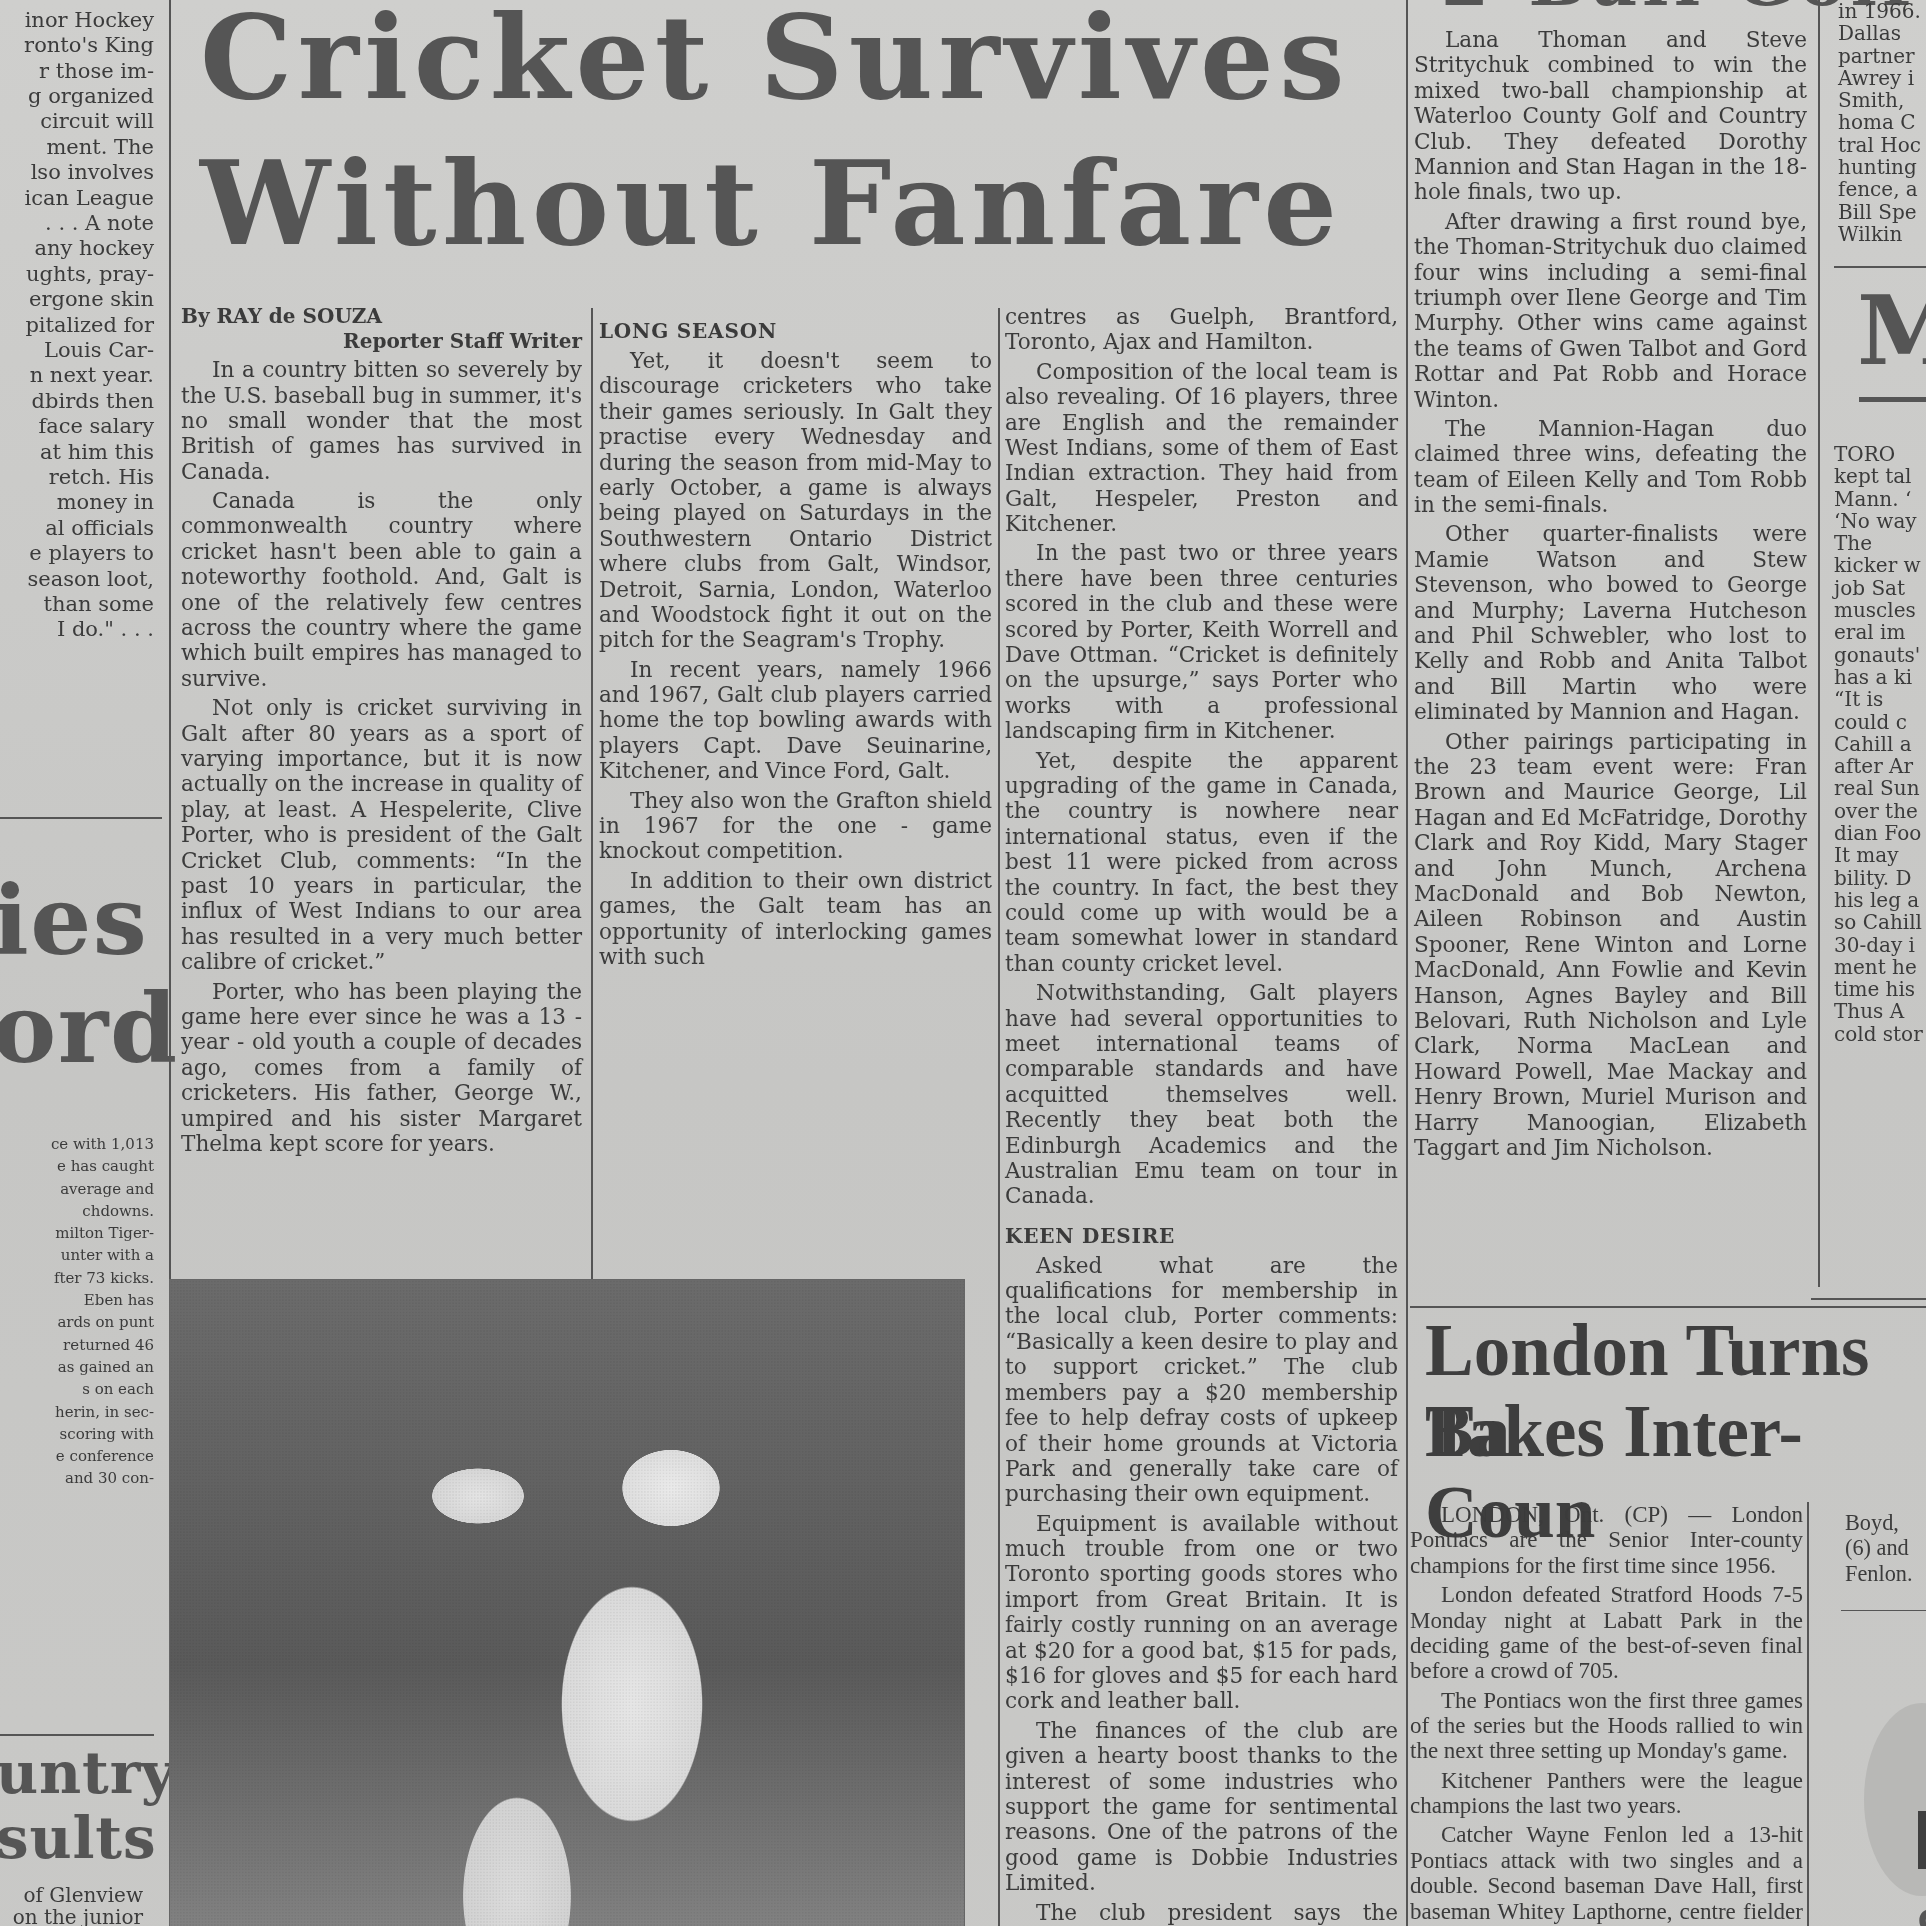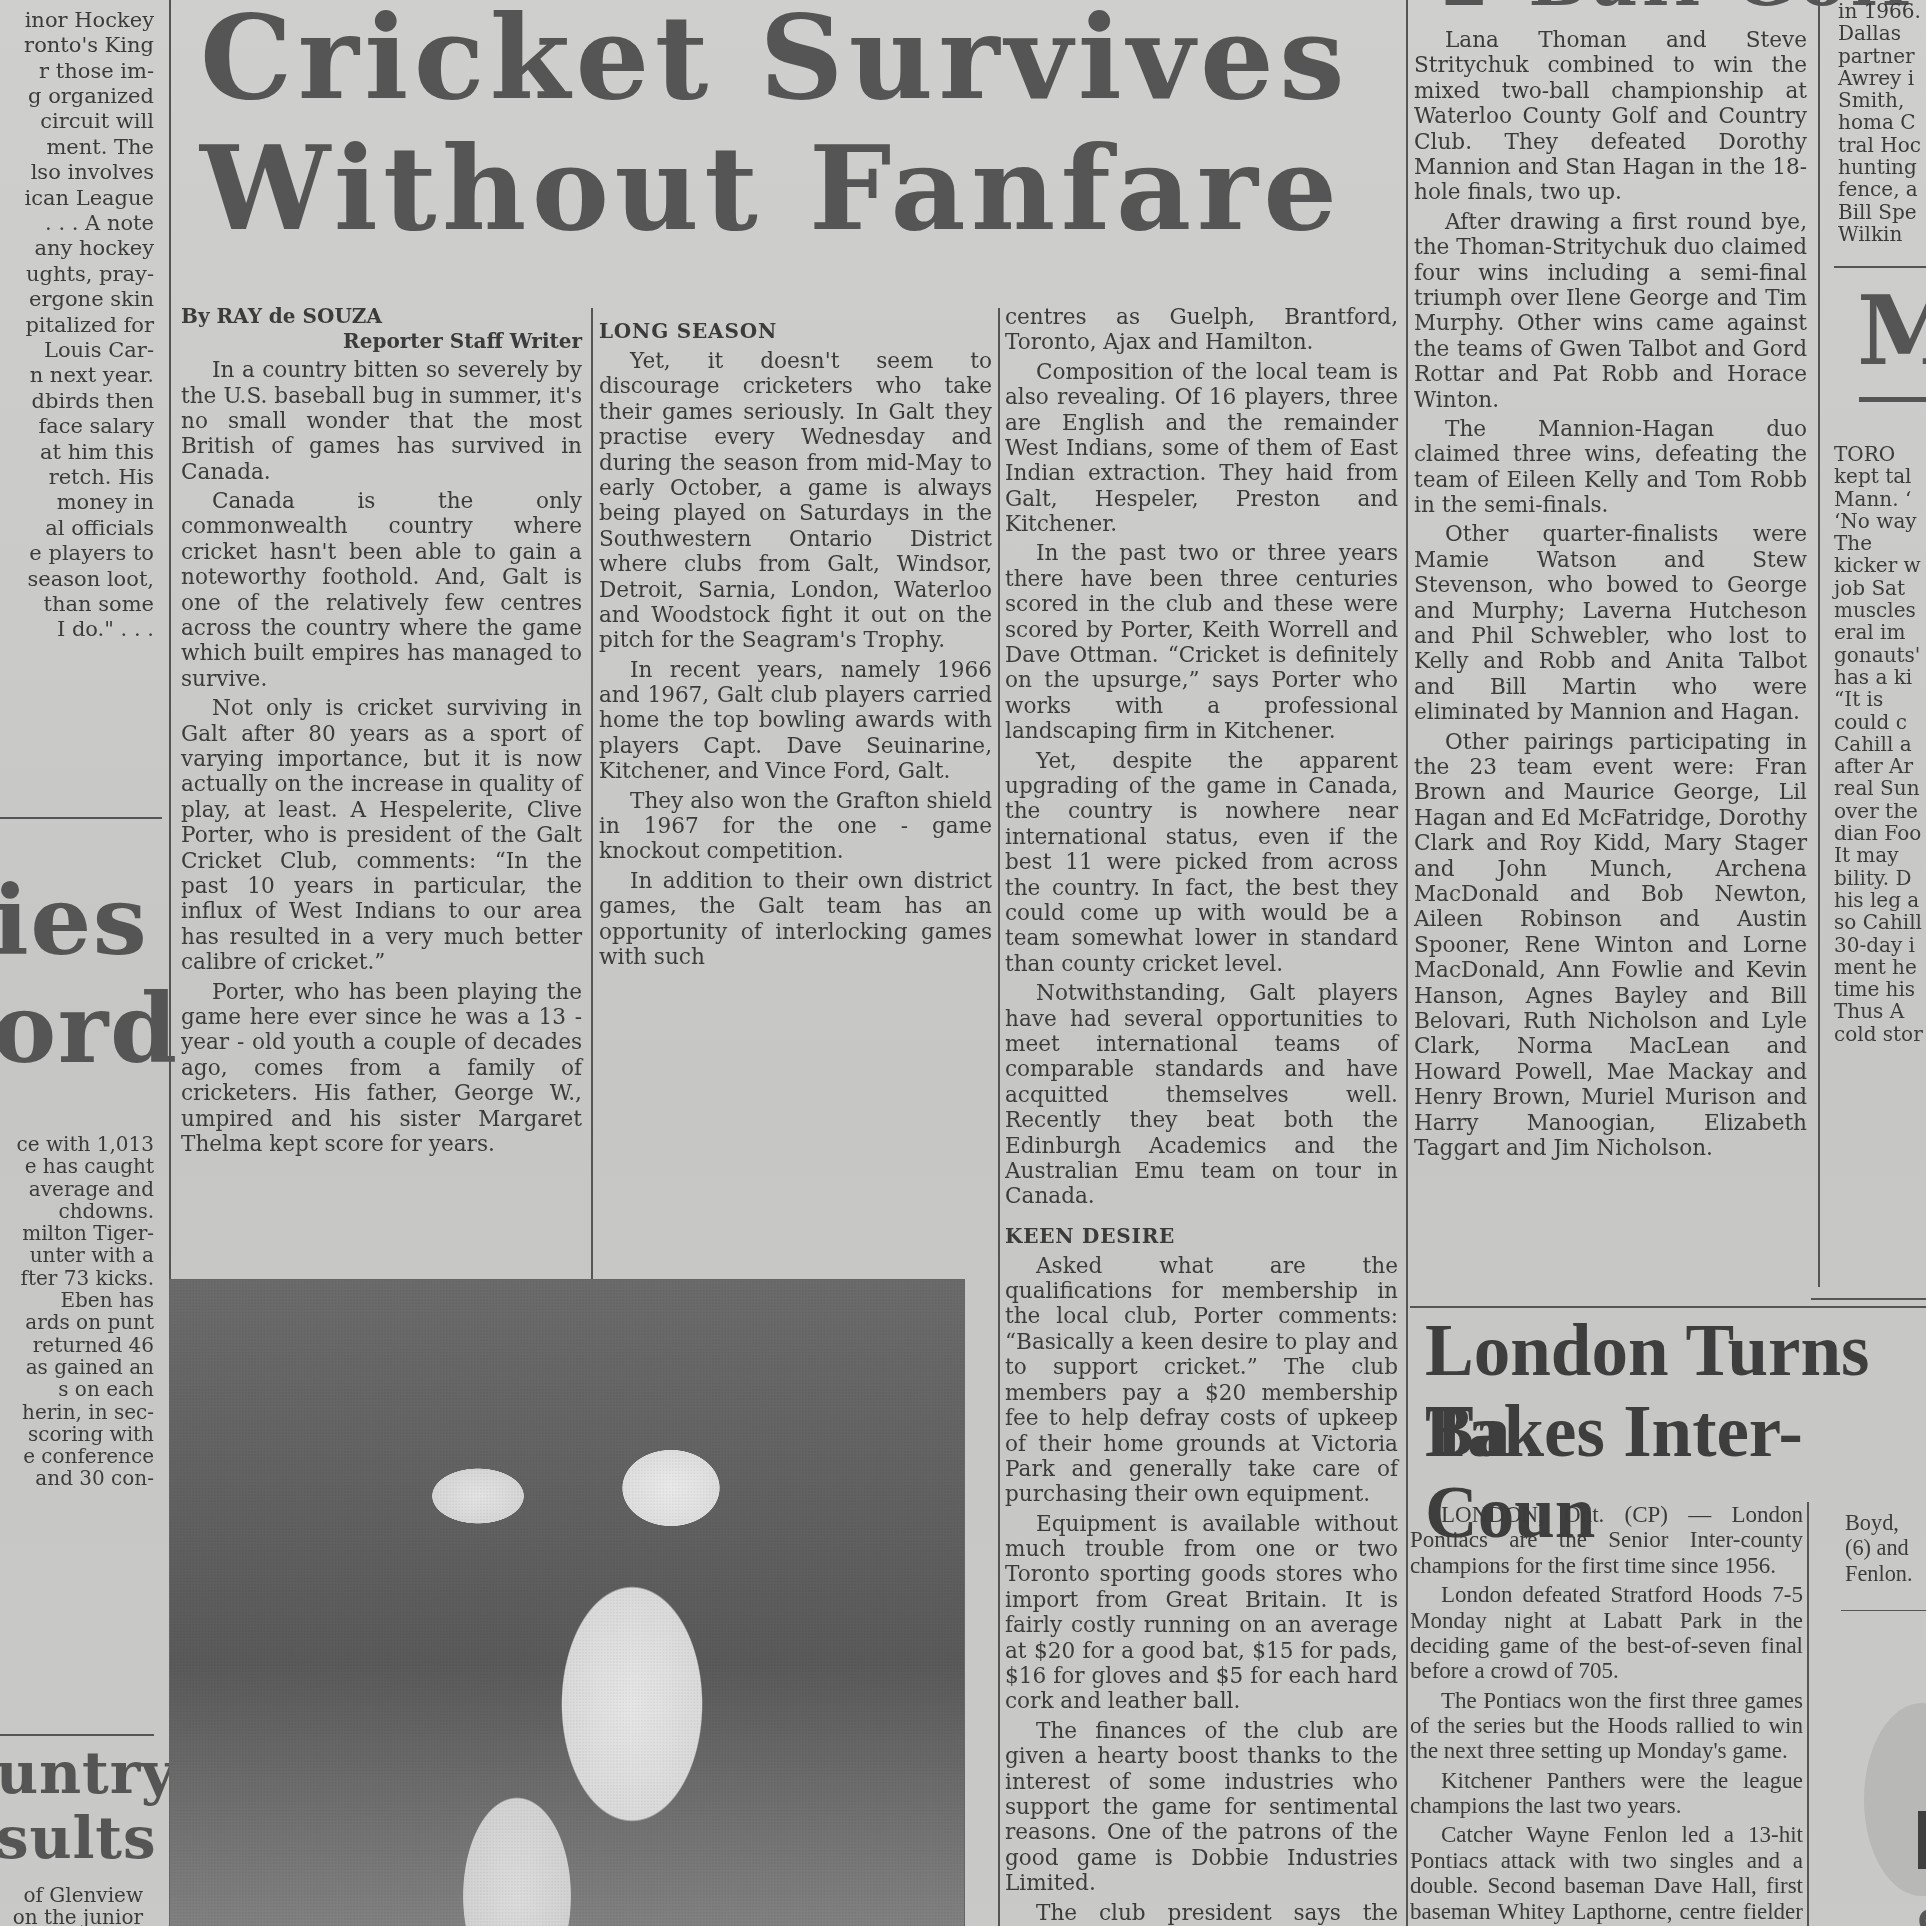--- a/index.html
+++ b/index.html
@@ -61,21 +61,21 @@
       <div>e players to</div>
       <div>season loot,</div>
       <div>than some</div>
       <div>I do." . . .</div>
     </div>
   <div class="rule-h" style="left:0;top:817px;width:162px;"></div>
   <div class="headline" style="left:-7.7px;top:867px;font-size:96px;line-height:108px;letter-spacing:1.5px;" id="ls-head">
       <div>ies</div>
       <div>ord</div>
     </div>
-  <div class="col" style="left:0;top:1133px;width:154px;font-size:20px;line-height:22.3px;text-align:right;" id="ls-mid">
+  <div class="col" style="left:0;top:1133px;width:154px;font-size:15px;line-height:22.3px;text-align:right;" id="ls-mid">
       <div>ce with 1,013</div>
       <div>e has caught</div>
       <div>average and</div>
       <div>chdowns.</div>
       <div>milton Tiger-</div>
       <div>unter with a</div>
       <div>fter 73 kicks.</div>
       <div>Eben has</div>
       <div>ards on punt</div>
       <div>returned 46</div>
@@ -91,21 +91,21 @@
       <div>untry</div>
       <div>sults</div>
     </div>
   <div class="col" style="left:0;top:1884px;width:143px;font-size:20px;line-height:22.3px;text-align:right;" id="ls-bot">
       <div>of Glenview</div>
       <div>on the junior</div>
     </div>
   <div class="rule-v" style="left:169px;top:0;height:2690px;"></div>
 
   <div class="headline" style="left:200px;top:-7.7px;font-size:116px;line-height:131px;">Cricket Survives</div>
-  <div class="headline" style="left:200px;top:123px;font-size:116px;line-height:131px;">Without Fanfare</div>
+  <div class="headline" style="left:200px;top:138px;font-size:116px;line-height:131px;">Without Fanfare</div>
 
   <div class="col" style="left:181px;top:304px;width:401px;">
     <div style="font-weight:bold;font-size:20px;">By RAY de SOUZA</div>
     <div style="text-align:right;font-weight:bold;font-size:20px;margin-bottom:2.3px;">Reporter Staff Writer</div>
     <div id="c1">
         <p>In a country bitten so severely by the U.S. baseball bug in summer, it's no small wonder that the most British of games has survived in Canada.</p>
         <p>Canada is the only commonwealth country where cricket hasn't been able to gain a noteworthy foothold. And, Galt is one of the relatively few centres across the country where the game which built empires has managed to survive.</p>
         <p>Not only is cricket surviving in Galt after 80 years as a sport of varying importance, but it is now actually on the increase in quality of play, at least. A Hespelerite, Clive Porter, who is president of the Galt Cricket Club, comments: “In the past 10 years in particular, the influx of West Indians to our area has resulted in a very much better calibre of cricket.”</p>
         <p>Porter, who has been playing the game here ever since he was a 13 - year - old youth a couple of decades ago, comes from a family of cricketers. His father, George W., umpired and his sister Margaret Thelma kept score for years.</p>
       </div>

